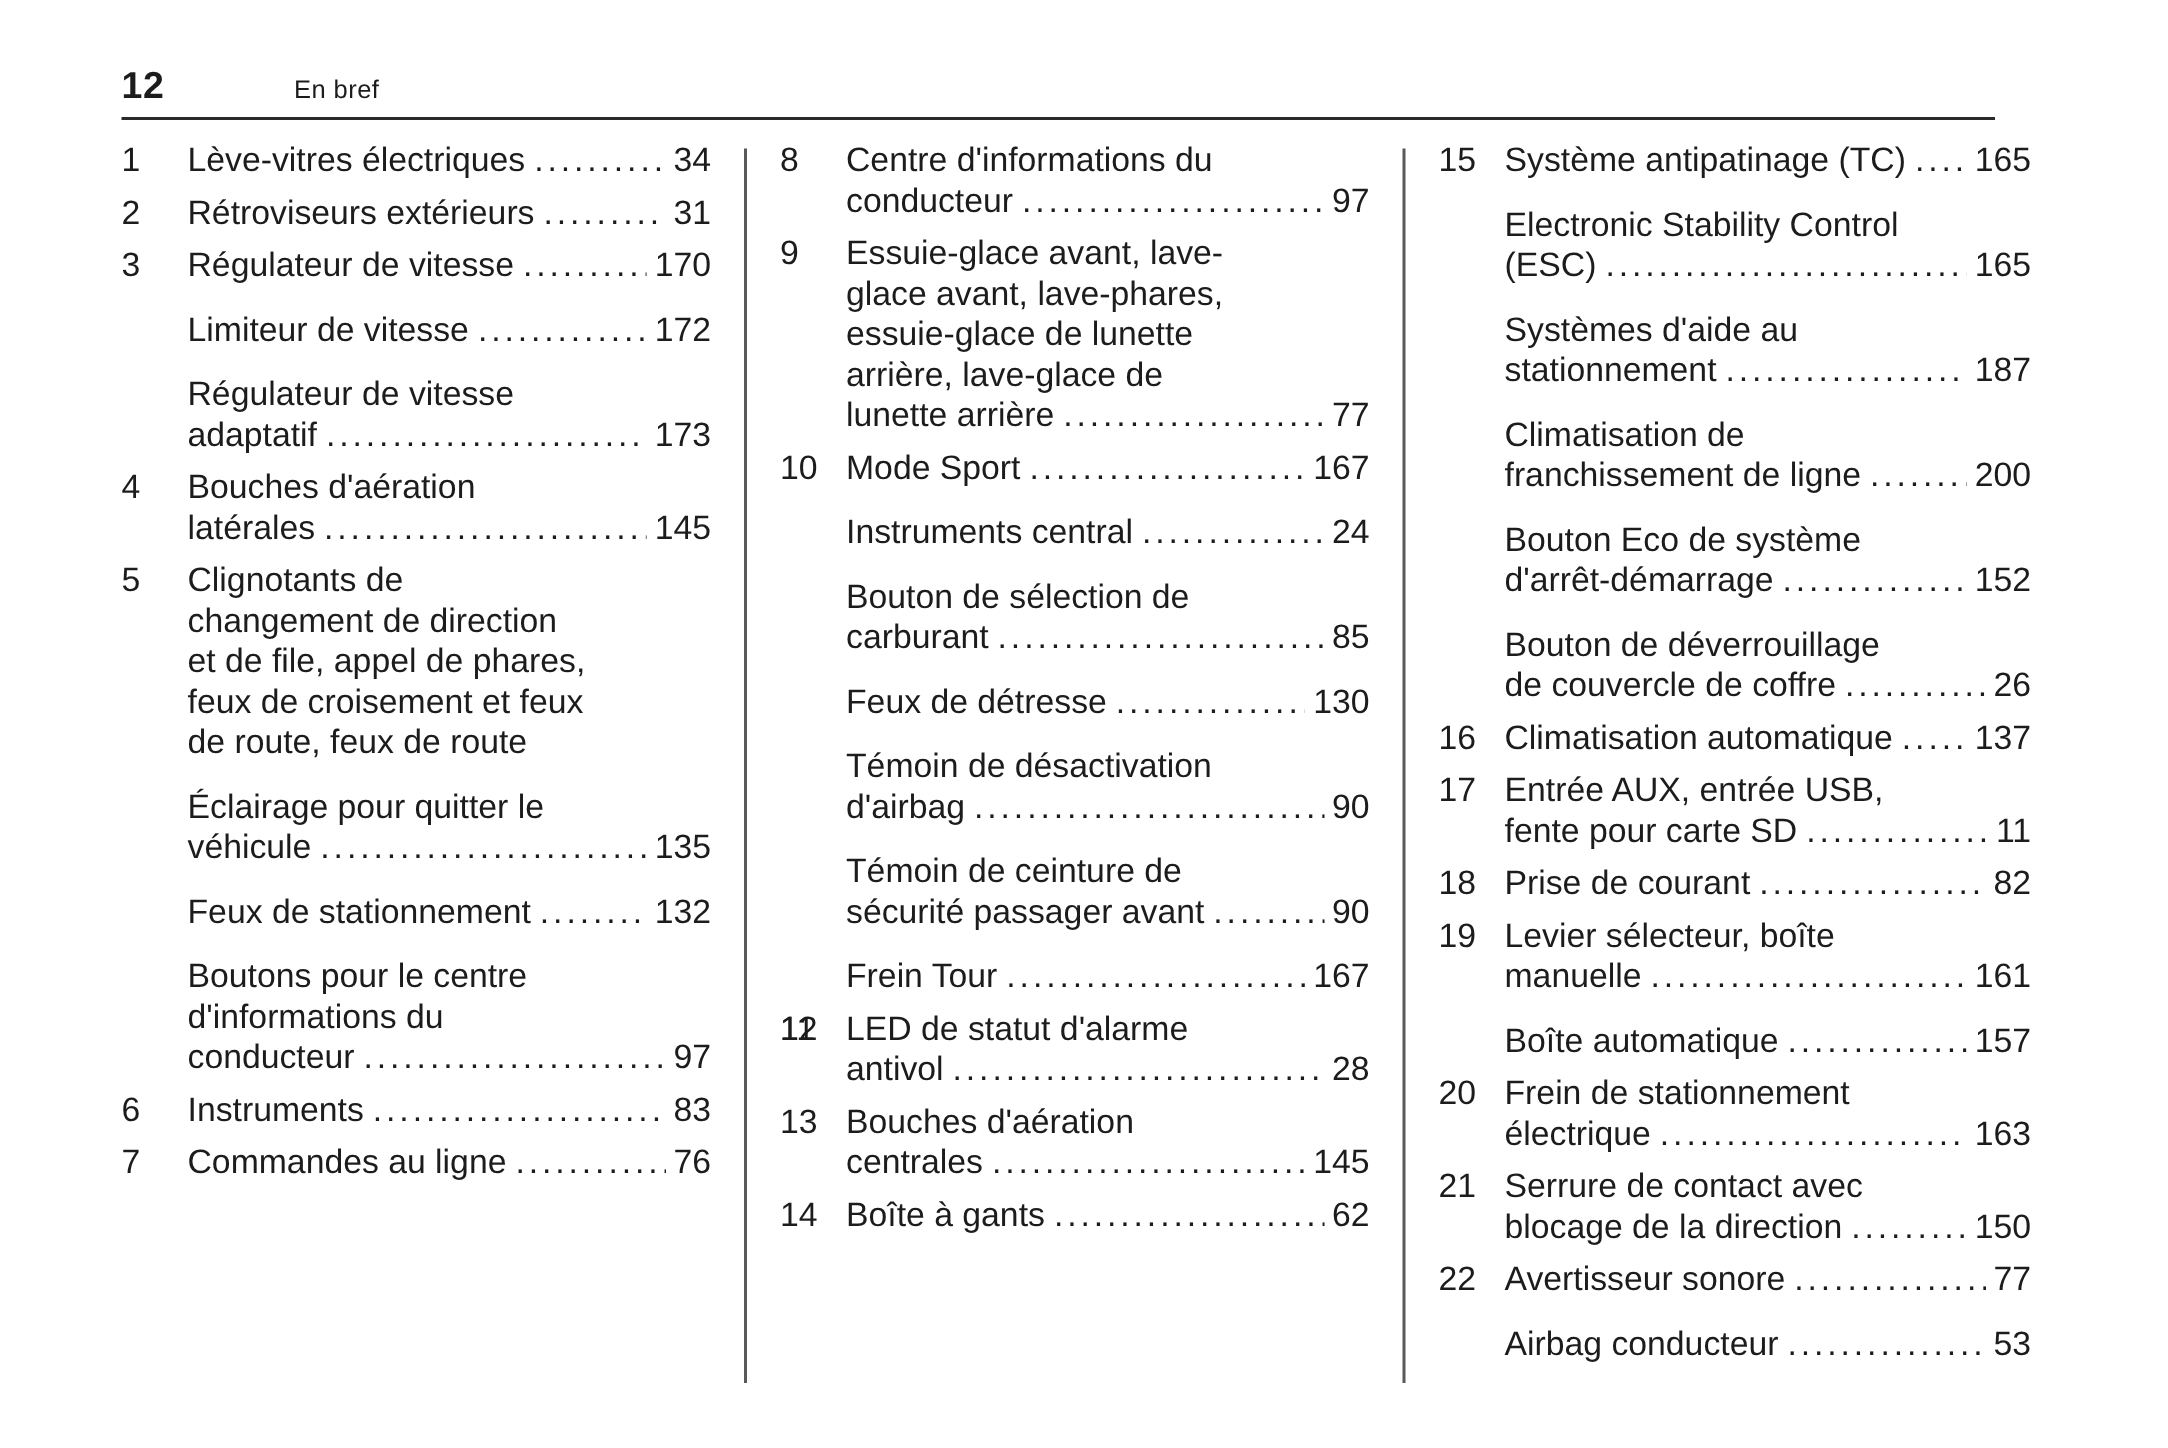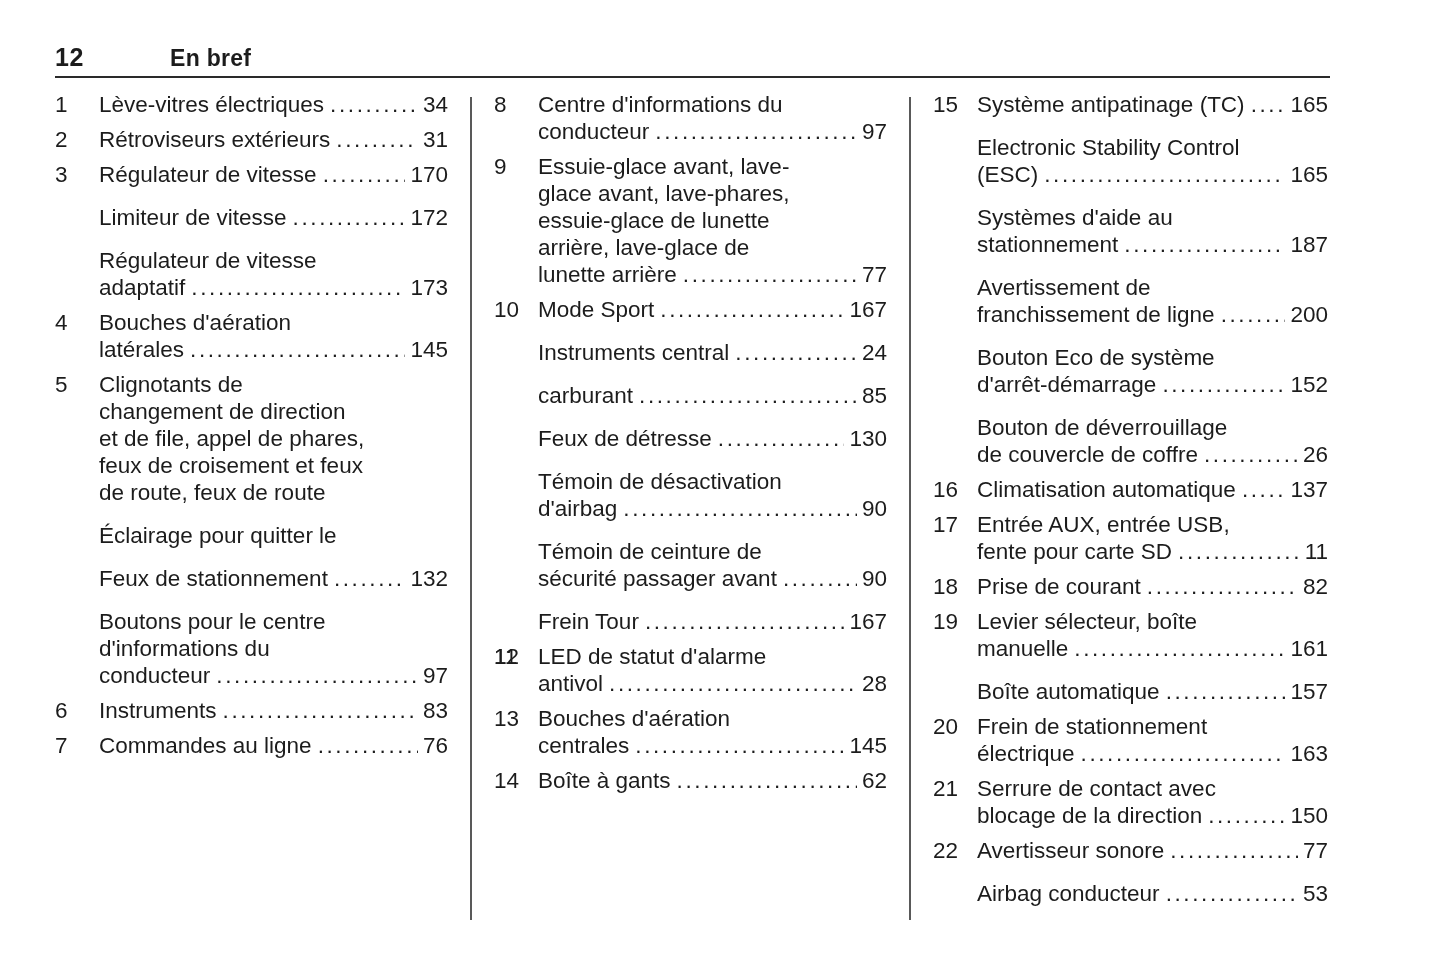--- a/index.html
+++ b/index.html
@@ -3,28 +3,28 @@
 <meta charset="utf-8">
 <style>
   html, body {
     margin: 0; padding: 0;
     width: 1445px; height: 965px;
     background: #ffffff;
     overflow: hidden;
     font-family: "Liberation Sans", sans-serif;
     color: #1c1c1c;
   }
-  .page { padding: 42px 115px 0 55px; }
+  .page { padding: 42px 115px 0 55px; margin-left: 26px; }
 
   .header { display: flex; align-items: baseline; line-height: 30px; }
   .pagenum {
     font-size: 25px; font-weight: bold; width: 115px; flex: none;
     letter-spacing: 0.5px;
   }
-  .title { font-size: 23px; font-weight: bold; letter-spacing: 0.3px; }
+  .title { font-size: 17px; font-weight: normal; letter-spacing: 0.3px; }
 
   .rule { height: 0; border-top: 2px solid #2a2a2a; margin-top: 3px; }
 
   .columns { display: flex; margin-top: 13px; }
   .column  { width: 393px; flex: none; }
   .column.c3 { width: 395px; }
   .vdivider {
     width: 2px; flex: none;
     background: #595959;
     height: 823px;
@@ -136,20 +136,25 @@
             <div class="line">Clignotants de</div>
             <div class="line">changement de direction</div>
             <div class="line">et de file, appel de phares,</div>
             <div class="line">feux de croisement et feux</div>
             <div class="line">de route, feux de route</div>
           </div>
         </div>
         <div class="entry sub">
           <div class="body">
             <div class="line">Éclairage pour quitter le</div>
+            <div class="line last">
+              <span class="txt">véhicule</span>
+              <span class="leader"></span>
+              <span class="pageref">135</span>
+            </div>
           </div>
         </div>
         <div class="entry sub">
           <div class="body">
             <div class="line last">
               <span class="txt">Feux de stationnement</span>
               <span class="leader"></span>
               <span class="pageref">132</span>
             </div>
           </div>
@@ -227,20 +232,21 @@
           <div class="body">
             <div class="line last">
               <span class="txt">Instruments central</span>
               <span class="leader"></span>
               <span class="pageref">24</span>
             </div>
           </div>
         </div>
         <div class="entry sub">
           <div class="body">
+            <div class="line">Bouton de sélection de</div>
             <div class="line last">
               <span class="txt">carburant</span>
               <span class="leader"></span>
               <span class="pageref">85</span>
             </div>
           </div>
         </div>
         <div class="entry sub">
           <div class="body">
             <div class="line last">
@@ -342,21 +348,21 @@
             <div class="line">Systèmes d'aide au</div>
             <div class="line last">
               <span class="txt">stationnement</span>
               <span class="leader"></span>
               <span class="pageref">187</span>
             </div>
           </div>
         </div>
         <div class="entry sub">
           <div class="body">
-            <div class="line">Avertissement de</div>
+            <div class="line">Climatisation de</div>
             <div class="line last">
               <span class="txt">franchissement de ligne</span>
               <span class="leader"></span>
               <span class="pageref">200</span>
             </div>
           </div>
         </div>
         <div class="entry sub">
           <div class="body">
             <div class="line">Bouton Eco de système</div>

